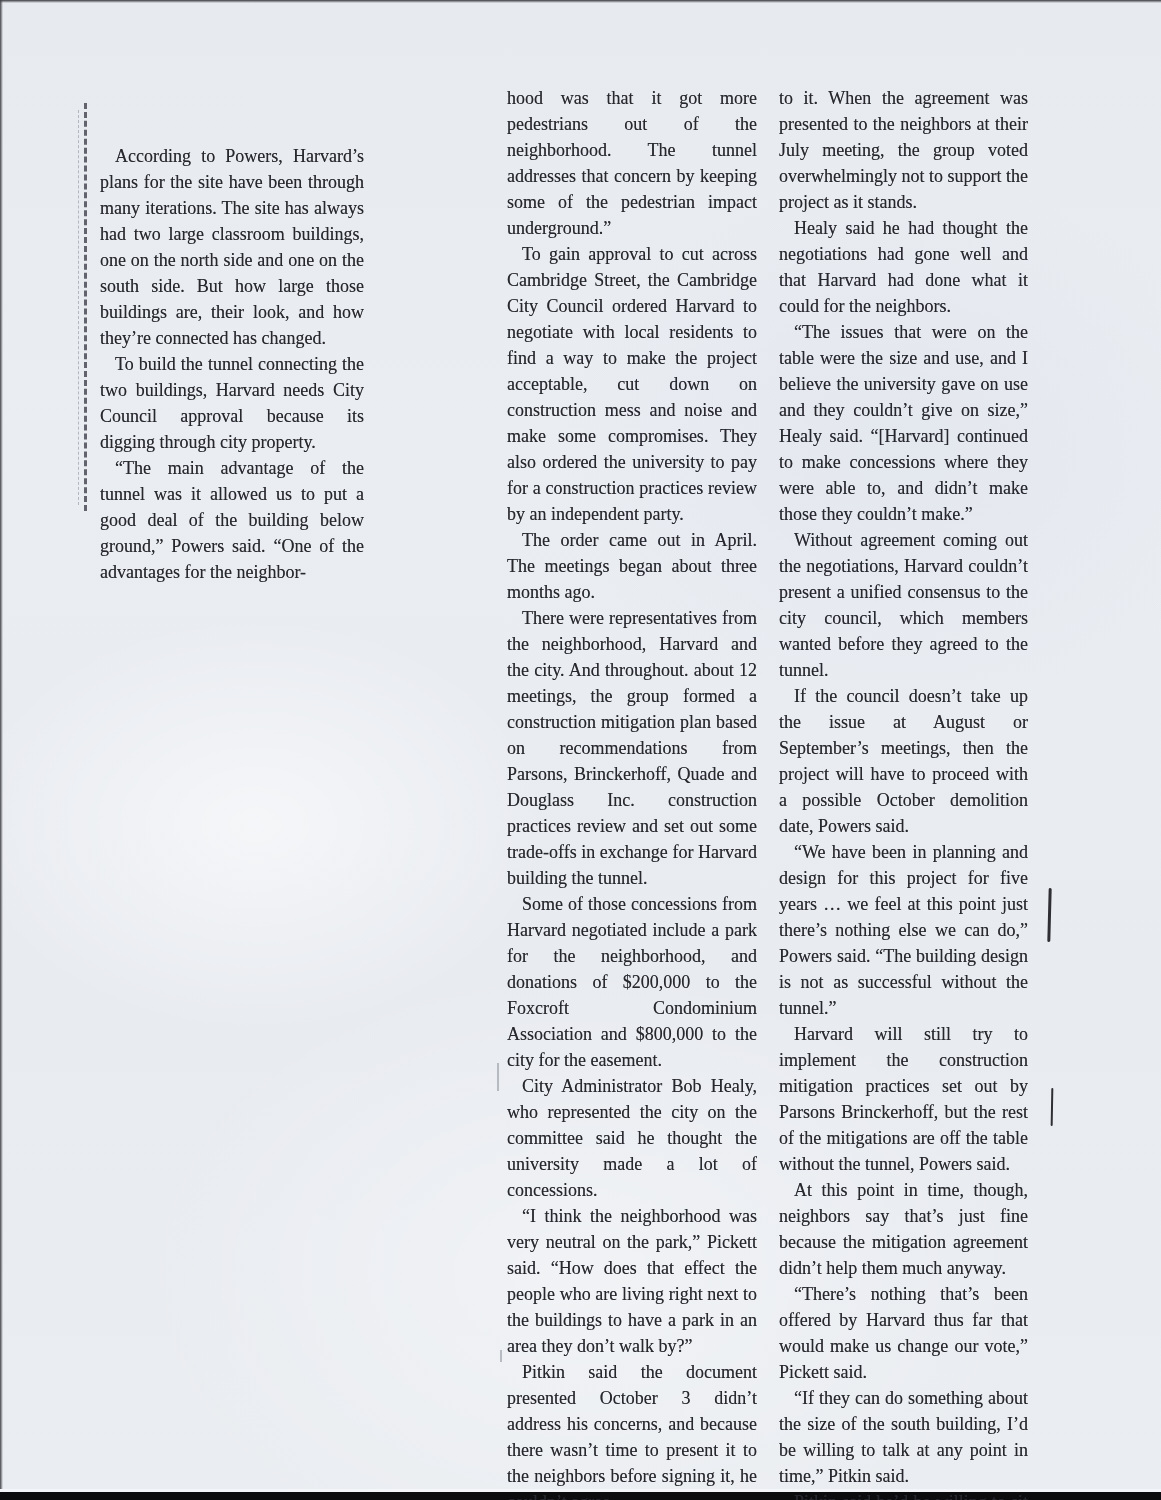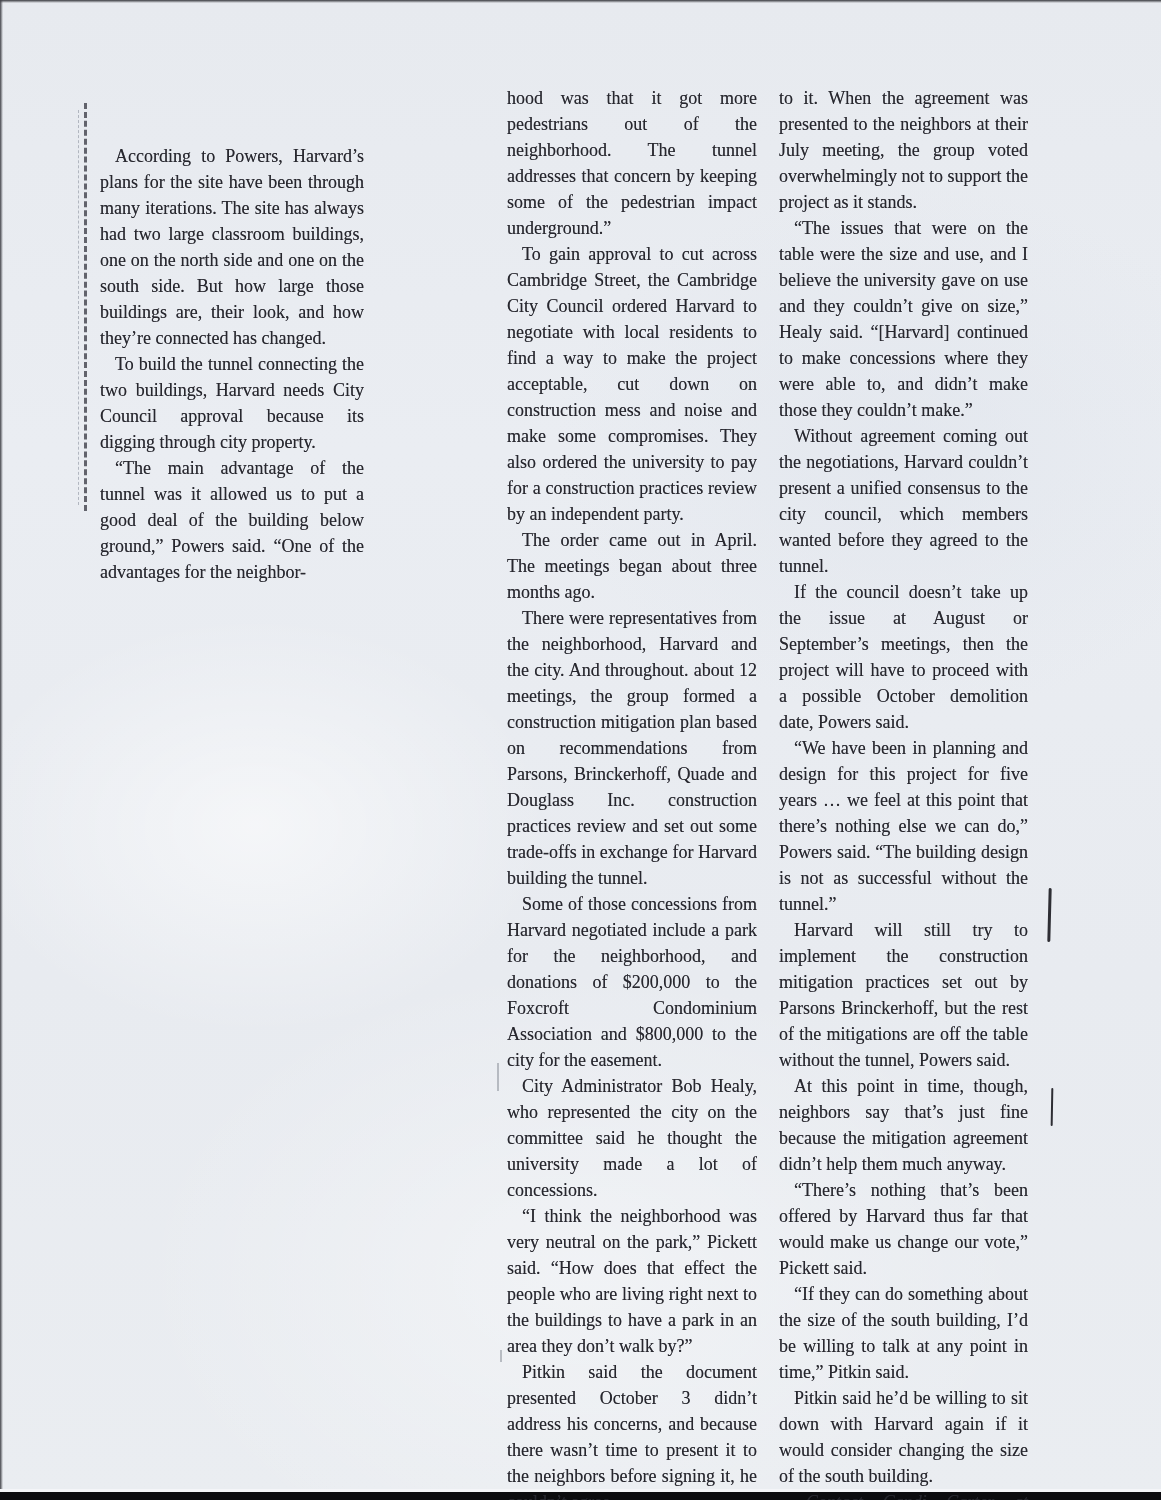--- a/index.html
+++ b/index.html
@@ -103,24 +103,25 @@
     <p class="para">The order came out in April. The meetings began about three months ago.</p>
     <p class="para">There were representatives from the neighborhood, Harvard and the city. And throughout. about 12 meetings, the group formed a construction mitigation plan based on recommendations from Parsons, Brinckerhoff, Quade and Douglass Inc. construction practices review and set out some trade-offs in exchange for Harvard building the tunnel.</p>
     <p class="para">Some of those concessions from Harvard negotiated include a park for the neighborhood, and donations of $200,000 to the Foxcroft Condominium Association and $800,000 to the city for the easement.</p>
     <p class="para">City Administrator Bob Healy, who represented the city on the committee said he thought the university made a lot of concessions.</p>
     <p class="para">“I think the neighborhood was very neutral on the park,” Pickett said. “How does that effect the people who are living right next to the buildings to have a park in an area they don’t walk by?”</p>
     <p class="para">Pitkin said the document presented October 3 didn’t address his concerns, and because there wasn’t time to present it to the neighbors before signing it, he couldn’t agree</p>
   </section>
 
   <section class="col col-3">
     <p class="para no-indent">to it. When the agreement was presented to the neighbors at their July meeting, the group voted overwhelmingly not to support the project as it stands.</p>
+    <p class="para">Healy said he had thought the negotiations had gone well and that Harvard had done what it could for the neighbors.</p>
     <p class="para">“The issues that were on the table were the size and use, and I believe the university gave on use and they couldn’t give on size,” Healy said. “[Harvard] continued to make concessions where they were able to, and didn’t make those they couldn’t make.”</p>
     <p class="para">Without agreement coming out the negotiations, Harvard couldn’t present a unified consensus to the city council, which members wanted before they agreed to the tunnel.</p>
     <p class="para">If the council doesn’t take up the issue at August or September’s meetings, then the project will have to proceed with a possible October demolition date, Powers said.</p>
-    <p class="para">“We have been in planning and design for this project for five years … we feel at this point that there’s nothing else we can do,” Powers said. “The building design is not as successful without the tunnel.”</p>
+    <p class="para">“We have been in planning and design for this project for five years … we feel at this point just there’s nothing else we can do,” Powers said. “The building design is not as successful without the tunnel.”</p>
     <p class="para">Harvard will still try to implement the construction mitigation practices set out by Parsons Brinckerhoff, but the rest of the mitigations are off the table without the tunnel, Powers said.</p>
     <p class="para">At this point in time, though, neighbors say that’s just fine because the mitigation agreement didn’t help them much anyway.</p>
     <p class="para">“There’s nothing that’s been offered by Harvard thus far that would make us change our vote,” Pickett said.</p>
     <p class="para">“If they can do something about the size of the south building, I’d be willing to talk at any point in time,” Pitkin said.</p>
     <p class="para">Pitkin said he’d be willing to sit down with Harvard again if it would consider changing the size of the south building.</p>
     <p class="para italic">Contact Candi Carter at ccarter@cnc.com.</p>
   </section>
 
 </div>
 

